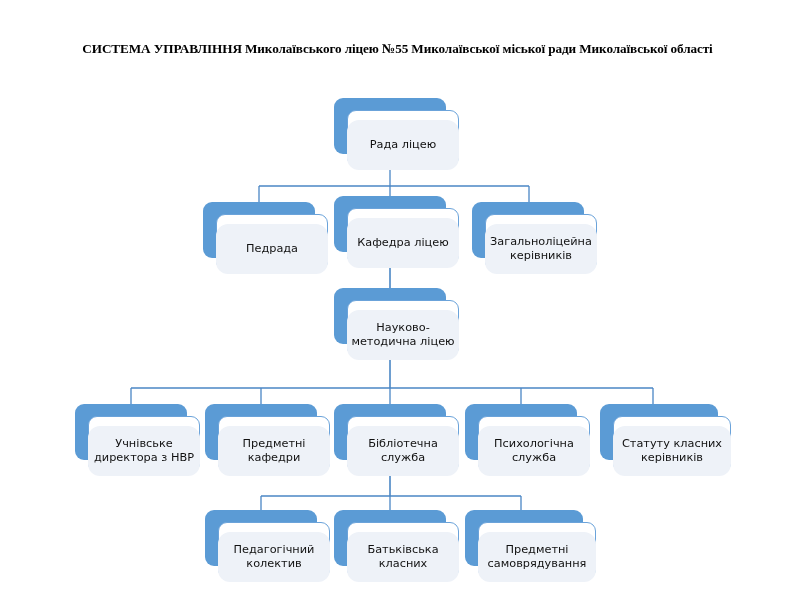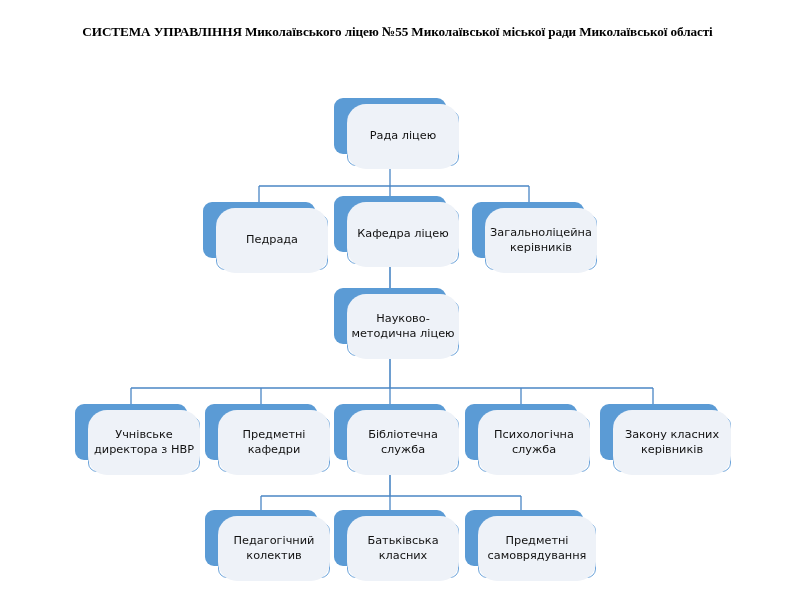--- a/index.html
+++ b/index.html
@@ -23,21 +23,21 @@
     left: 40px;
     top: 22px;
     width: 715px;
     text-align: center;
     font-family: "Liberation Serif", "DejaVu Serif", serif;
     font-weight: bold;
     font-size: 13.2px;
     line-height: 20px;
     letter-spacing: -0.1px;
   }
-  #heading .line { display: block; white-space: nowrap; }
+  #heading .line { display: block; white-space: nowrap; margin-top: 17px; }
 
   
   #chart {
     position: absolute;
     left: 0;
     top: 0;
     width: 795px;
     height: 609px;
   }
   #connectors {
@@ -72,25 +72,25 @@
     height: 56px;
     background: #ffffff;
     border: 1px solid #6ba3da;
     border-radius: 9px;
     box-sizing: border-box;
   }
   
   .node .panel {
     position: absolute;
     left: 13px;
-    top: 6px;
+    top: 22px;
     width: 112px;
-    height: 65px;
+    height: 50px;
     background: #eef2f8;
-    border-radius: 19px;
+    border-radius: 12px;
     box-sizing: border-box;
     display: flex;
     align-items: center;
     justify-content: center;
     text-align: center;
     padding: 2px 4px;
     font-size: 11.3px;
     line-height: 14.5px;
     color: #111111;
     white-space: pre-line;
@@ -195,21 +195,21 @@
   <div class="node w112" style="left:465px; top:404px;">
     <div class="plate"></div>
     <div class="card"></div>
     <div class="panel">Психологічна
 служба</div>
   </div>
 
   <div class="node w118" style="left:600px; top:404px;">
     <div class="plate"></div>
     <div class="card"></div>
-    <div class="panel">Закону класних
+    <div class="panel">Статуту класних
 керівників</div>
   </div>
 
   <div class="node w112" style="left:205px; top:510px;">
     <div class="plate"></div>
     <div class="card"></div>
     <div class="panel">Педагогічний
 колектив</div>
   </div>
 

